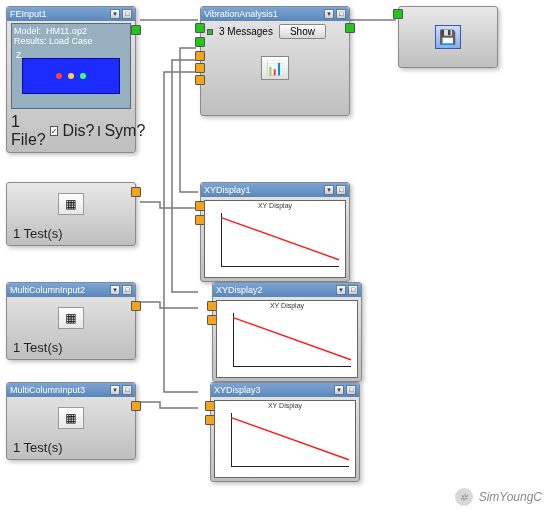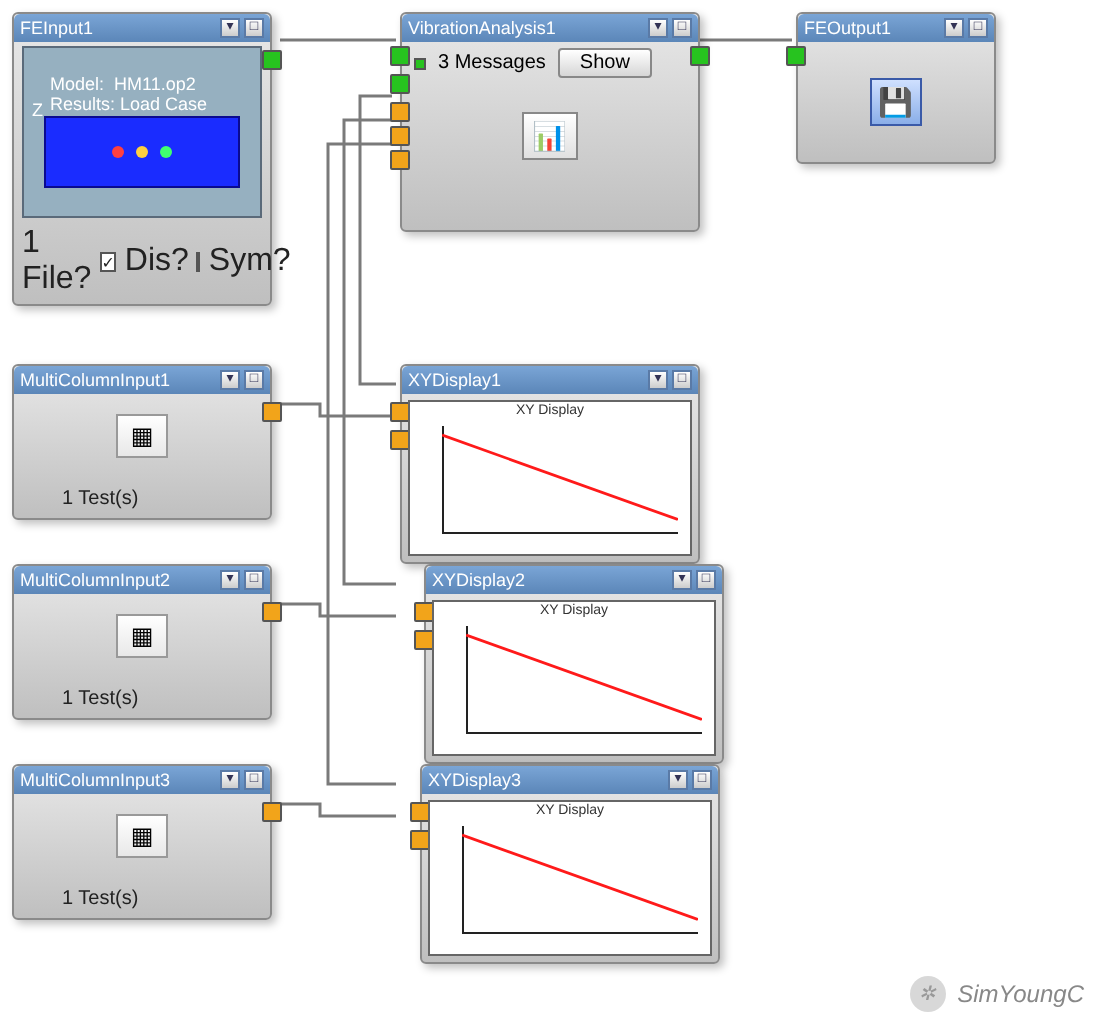--- a/index.html
+++ b/index.html
@@ -63,21 +63,21 @@
   }
 
   
   .fe-preview {
     margin: 2px 4px 2px 4px;
     height: 86px;
     background: #96b0c0;
     border: 1px solid #5a6a7a;
     color: #fff;
     font-size: 9px;
-    padding: 13px;
+    padding: 2px;
     position: relative;
   }
   .fe-preview .model3d {
     position: absolute;
     left: 10px; right: 10px; top: 34px; height: 36px;
     background: #1a2cff;
     border: 1px solid #0a0a90;
   }
   .fe-preview .x3d-dots {
     position:absolute; left:50%; top:50%;
@@ -134,22 +134,22 @@
   .mci-body { height: 62px; position: relative; }
   .mci-icon {
     position:absolute; left:50%; top:10px; transform:translateX(-50%);
     width:26px;height:22px;
     background:linear-gradient(#fff,#e8e8e8);
     border:1px solid #999;
     display:flex;align-items:center;justify-content:center;
     font-size:12px;
   }
   .mci-label {
-    position:absolute; left:24px; bottom:4px;
-    font-size:10px; color:#222;
+    position:absolute; left:6px; bottom:4px;
+    font-size:13px; color:#222;
   }
 
   
   .xy-body { padding: 3px; }
   .xy-plot {
     background: #fff;
     border: 1px solid #666;
     height: 78px;
     position: relative;
     padding: 10px 6px 10px 16px;
@@ -277,41 +277,27 @@
     <div class="va-row">
       <span class="port-label" style="background:#27c31f"></span>
       <span>3 Messages</span>
       <span class="btn">Show</span>
     </div>
     <div class="va-icon">📊</div>
   </div>
 </div>
 
 <div class="node" style="left:398px; top:6px; width:100px;">
-  <div class="titlebar">
-    <span>FEOutput1</span>
-    <span class="t-right">
-      <span class="title-btn">▾</span>
-      <span class="title-btn">□</span>
-    </span>
-  </div>
   <div class="body feo-body">
     <div class="port green left" style="top:2px;"></div>
     <div class="feo-icon">💾</div>
   </div>
 </div>
 
 <div class="node" style="left:6px; top:182px; width:130px;">
-  <div class="titlebar">
-    <span>MultiColumnInput1</span>
-    <span class="t-right">
-        <span class="title-btn">▾</span>
-        <span class="title-btn">□</span>
-      </span>
-  </div>
   <div class="body mci-body">
     <div class="port orange right" style="top:4px;"></div>
     <div class="mci-icon">▦</div>
     <div class="mci-label">1 Test(s)</div>
   </div>
 </div>
 
 <div class="node" style="left:6px; top:282px; width:130px;">
   <div class="titlebar">
     <span>MultiColumnInput2</span>

